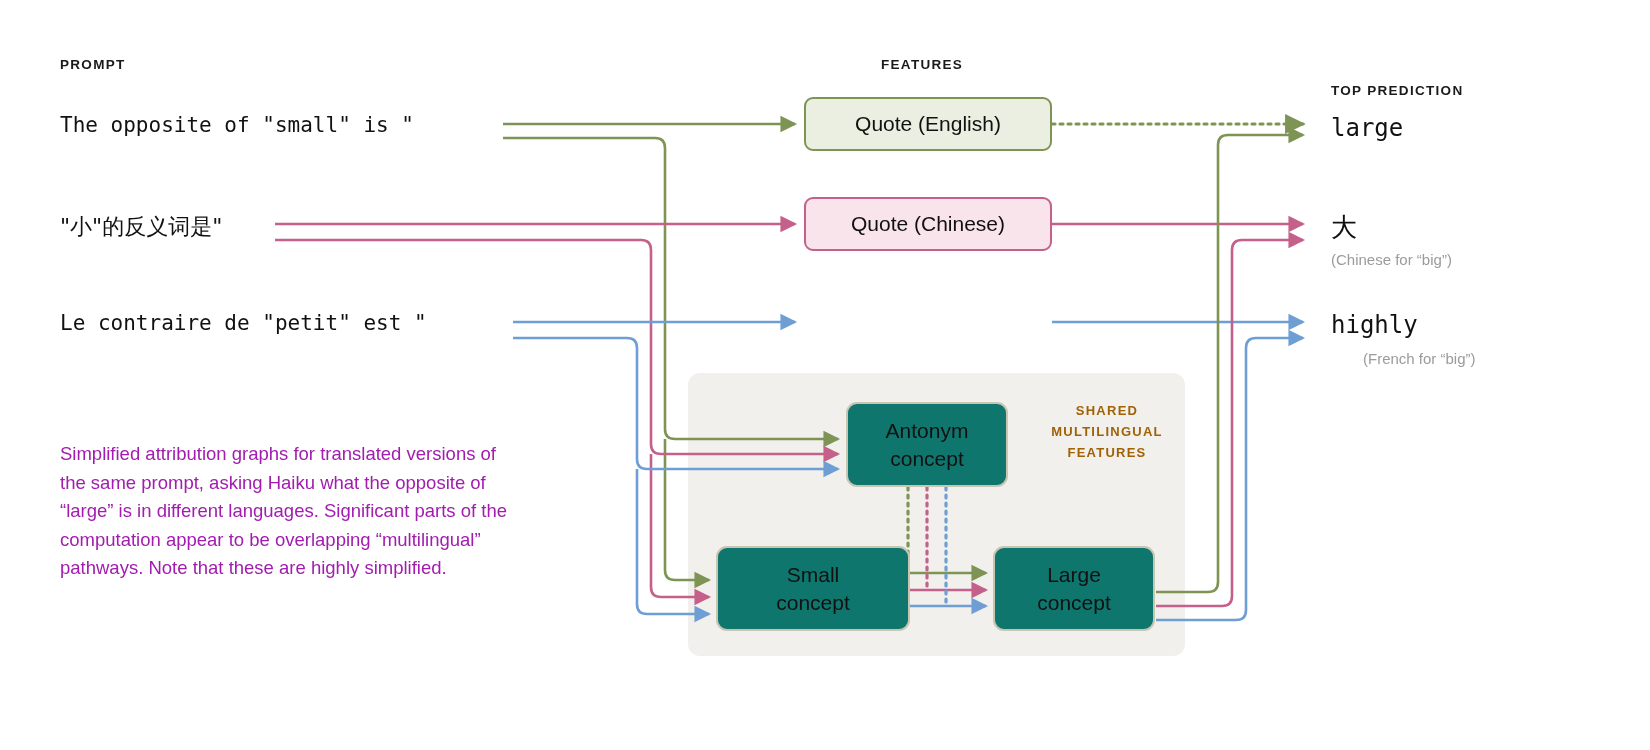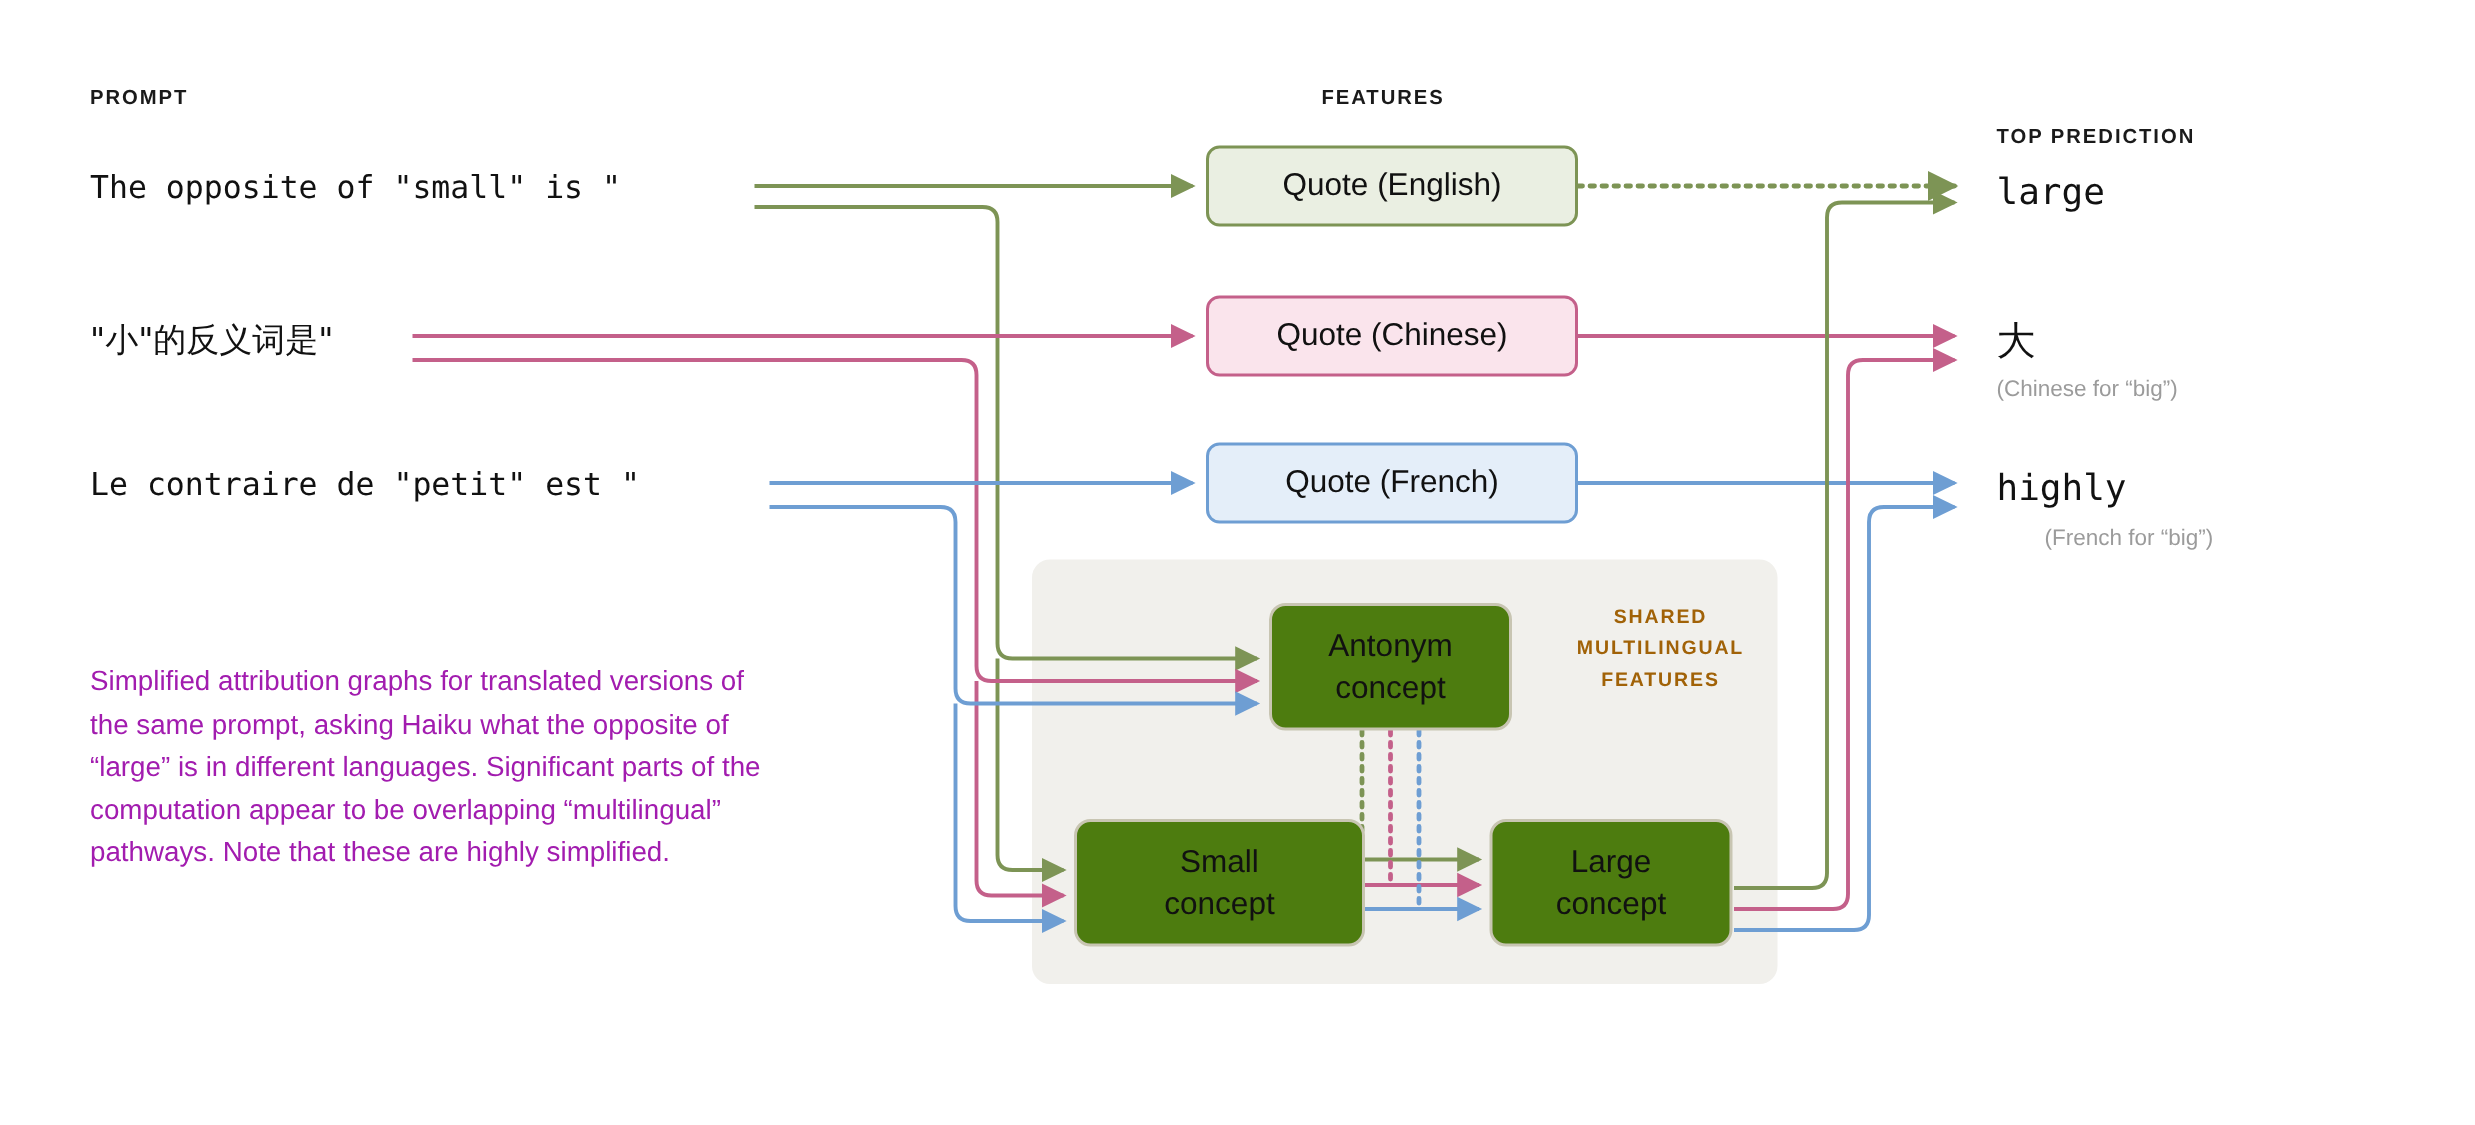--- a/index.html
+++ b/index.html
@@ -80,21 +80,21 @@
     display:flex;align-items:center;justify-content:center;
     text-align:center;
     font-family:"Liberation Sans",sans-serif;
     border-radius:9px;
   }
   .quote-box{font-size:21px;color:#111;border-width:2px;border-style:solid;}
   .qb-en{background:#eaefe2;border-color:#7d9455;}
   .qb-zh{background:#fae4ec;border-color:#c4608a;}
   .qb-fr{background:#e4eef9;border-color:#6e9ed3;}
   .concept-box{
-    background:#4d7c0f;border:2px solid #c8c5b2;
+    background:#0f766e;border:2px solid #c8c5b2;
     font-size:21px;color:#111;line-height:28px;
     border-radius:11px;
   }
 </style>
 </head>
 <body>
 
 <div id="stage">
 
   <svg id="diagram" viewBox="0 0 1650 750">
@@ -147,21 +147,20 @@
   <div class="col-header" style="left:60px;top:57px;">PROMPT</div>
   <div class="col-header" style="left:881px;top:57px;">FEATURES</div>
   <div class="col-header" style="left:1331px;top:57px;margin-top:26px;">TOP PREDICTION</div>
 
   <div class="prompt-text" style="left:60px;top:113px;">The opposite of "small" is "</div>
   <div class="prompt-cjk" style="left:60px;top:212px;">"小"的反义词是"</div>
   <div class="prompt-text" style="left:60px;top:311px;">Le contraire de "petit" est "</div>
 
   <div class="node-box quote-box qb-zh" style="left:804px;top:197px;width:248px;height:54px;">Quote (Chinese)</div>
   <div class="node-box quote-box qb-en" style="left:804px;top:97px;width:248px;height:54px;">Quote (English)</div>
-  <div class="node-box quote-box qb-fr" style="left:804px;top:295px;width:248px;height:54px;">Quote (French)</div>
 
   <div class="shared-label" style="left:1022px;top:400px;width:170px;">SHARED
 MULTILINGUAL
 FEATURES</div>
 
   <div class="node-box concept-box" style="left:846px;top:402px;width:162px;height:85px;flex-direction:column;">
     <span>Antonym</span>
     <span>concept</span>
   </div>
 

